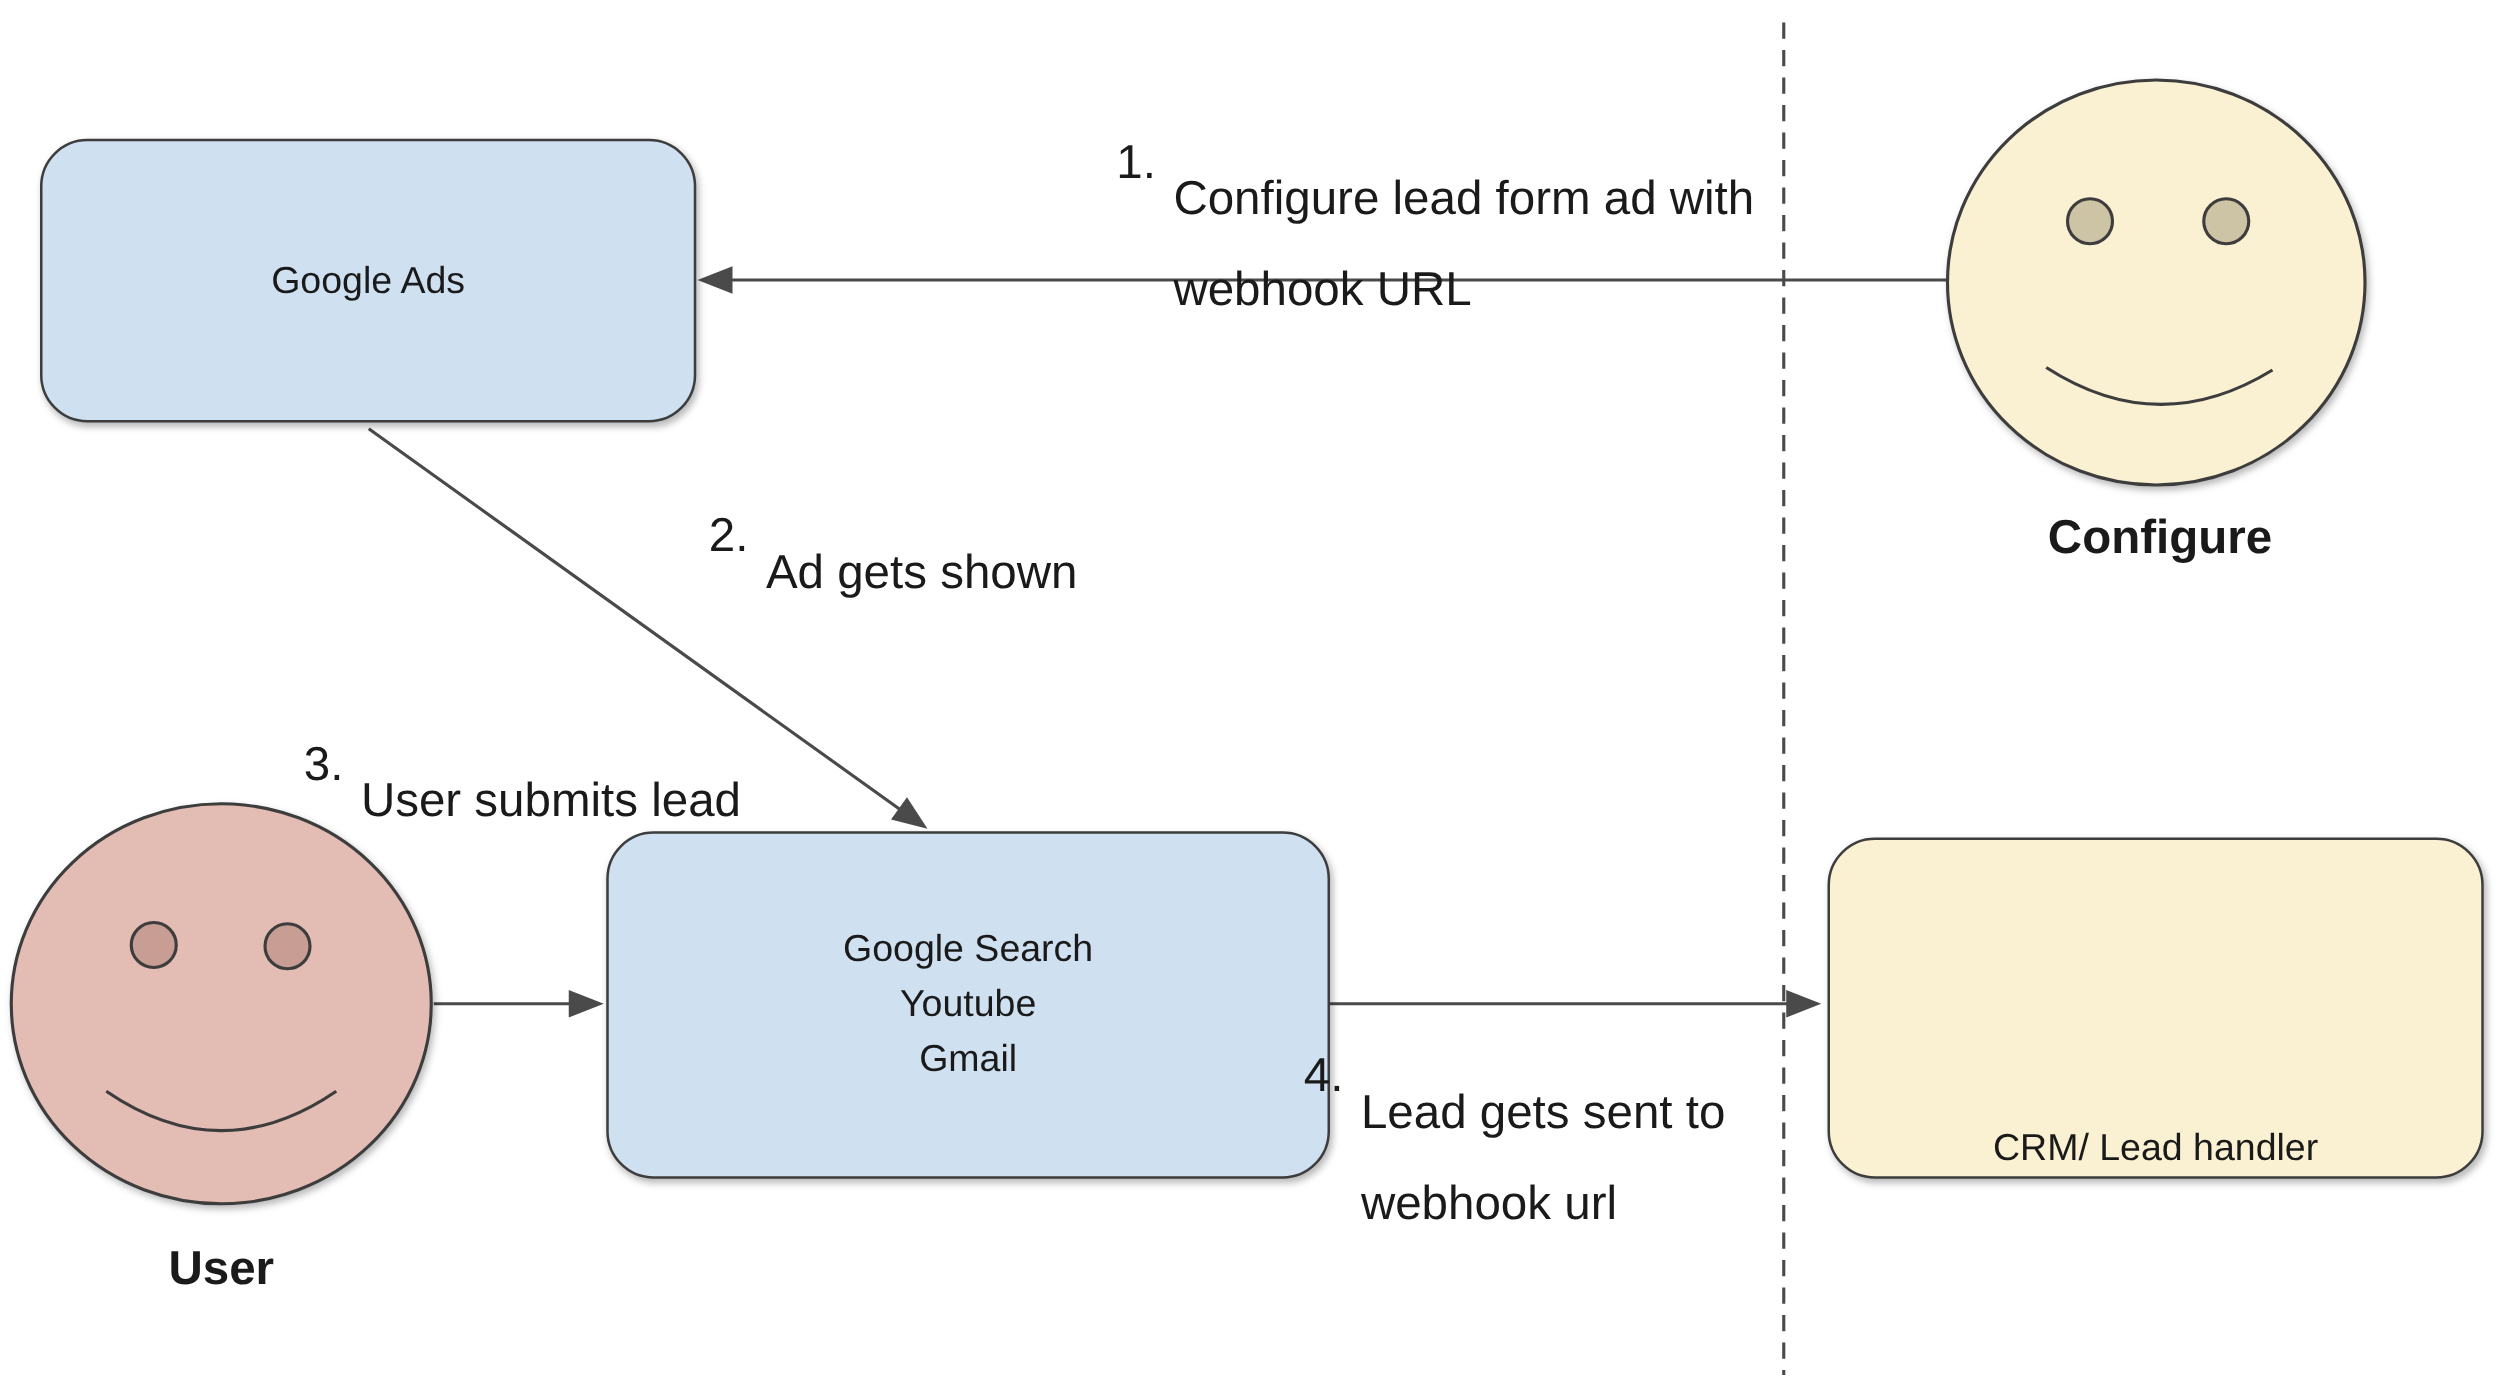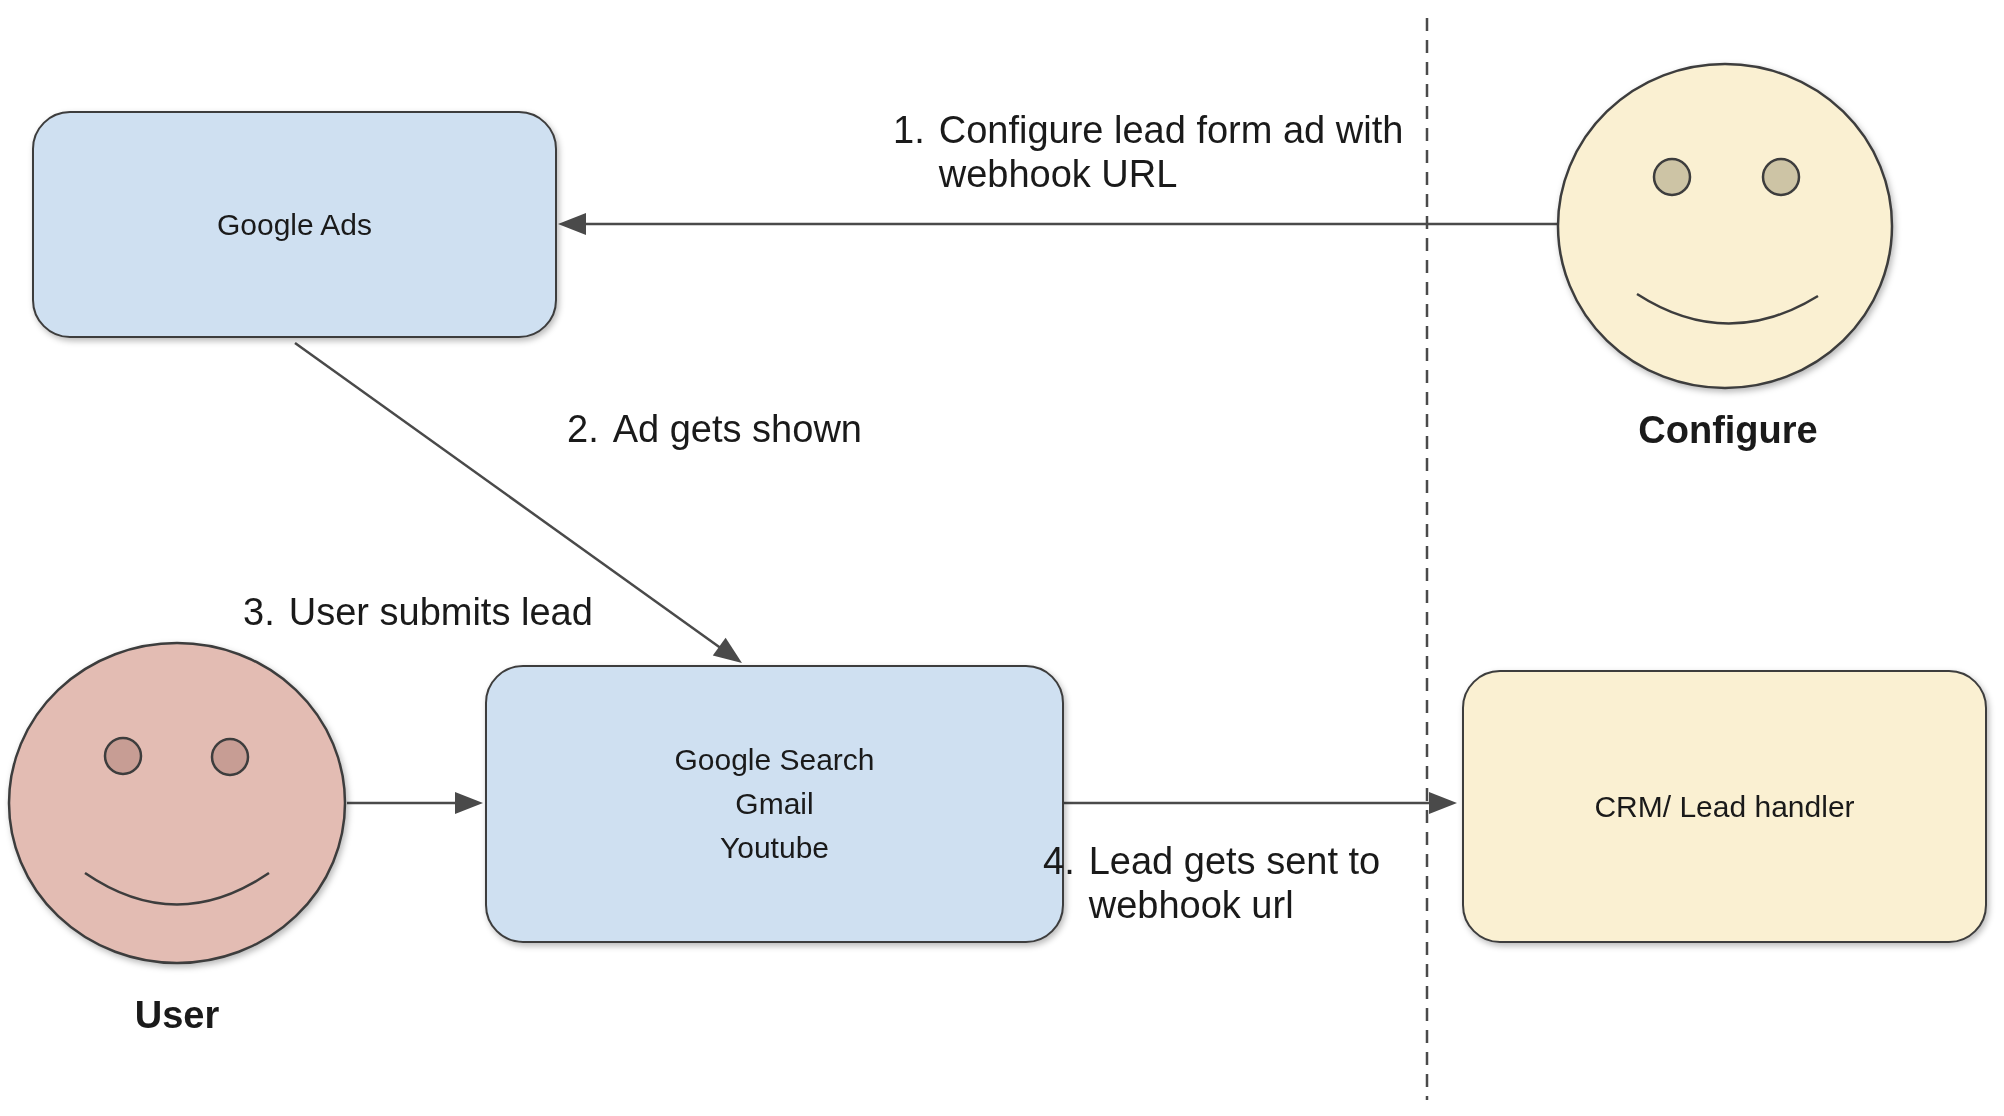--- a/index.html
+++ b/index.html
@@ -20,31 +20,31 @@
     border-radius:38px;
     display:flex;align-items:center;justify-content:center;
     text-align:center;
     font-size:30px;line-height:44px;
     box-shadow:2px 3px 6px rgba(0,0,0,0.28);
   }
   .box.blue{background:#cfe0f1;}
   .box.yellow{background:#faf0d2;}
   #box-google-ads{left:32px;top:111px;width:525px;height:227px;}
   #box-platforms{left:485px;top:665px;width:579px;height:278px;}
-  #box-crm{left:1462px;top:670px;width:525px;height:273px;}
+  #box-crm{left:1462px;top:670px;width:525px;height:273px;align-items:flex-end;}
   .box .line{display:block;}
 
   .step{
     position:absolute;
     display:flex;
     gap:14px;
     font-size:38px;line-height:44px;
     white-space:nowrap;
   }
-  .step .lines span{display:block;white-space:nowrap;}
+  .step .lines span{display:block;white-space:nowrap;margin-top:29px;}
   #step-1{left:893px;top:108px;}
   #step-2{left:567px;top:407px;}
   #step-3{left:243px;top:590px;}
   #step-4{left:1043px;top:839px;}
 
   .actor-label{
     position:absolute;
     font-size:38px;line-height:46px;
     font-weight:700;
     text-align:center;
@@ -99,22 +99,22 @@
     </g>
   </svg>
 
   <div class="box blue" id="box-google-ads">
     <span>Google Ads</span>
   </div>
 
   <div class="box blue" id="box-platforms">
     <span>
       <span class="line">Google Search</span>
+      <span class="line">Youtube</span>
       <span class="line">Gmail</span>
-      <span class="line">Youtube</span>
     </span>
   </div>
 
   <div class="box yellow" id="box-crm">
     <span>CRM/ Lead handler</span>
   </div>
 
   <div class="step" id="step-1">
     <span class="num">1.</span>
     <span class="lines">

